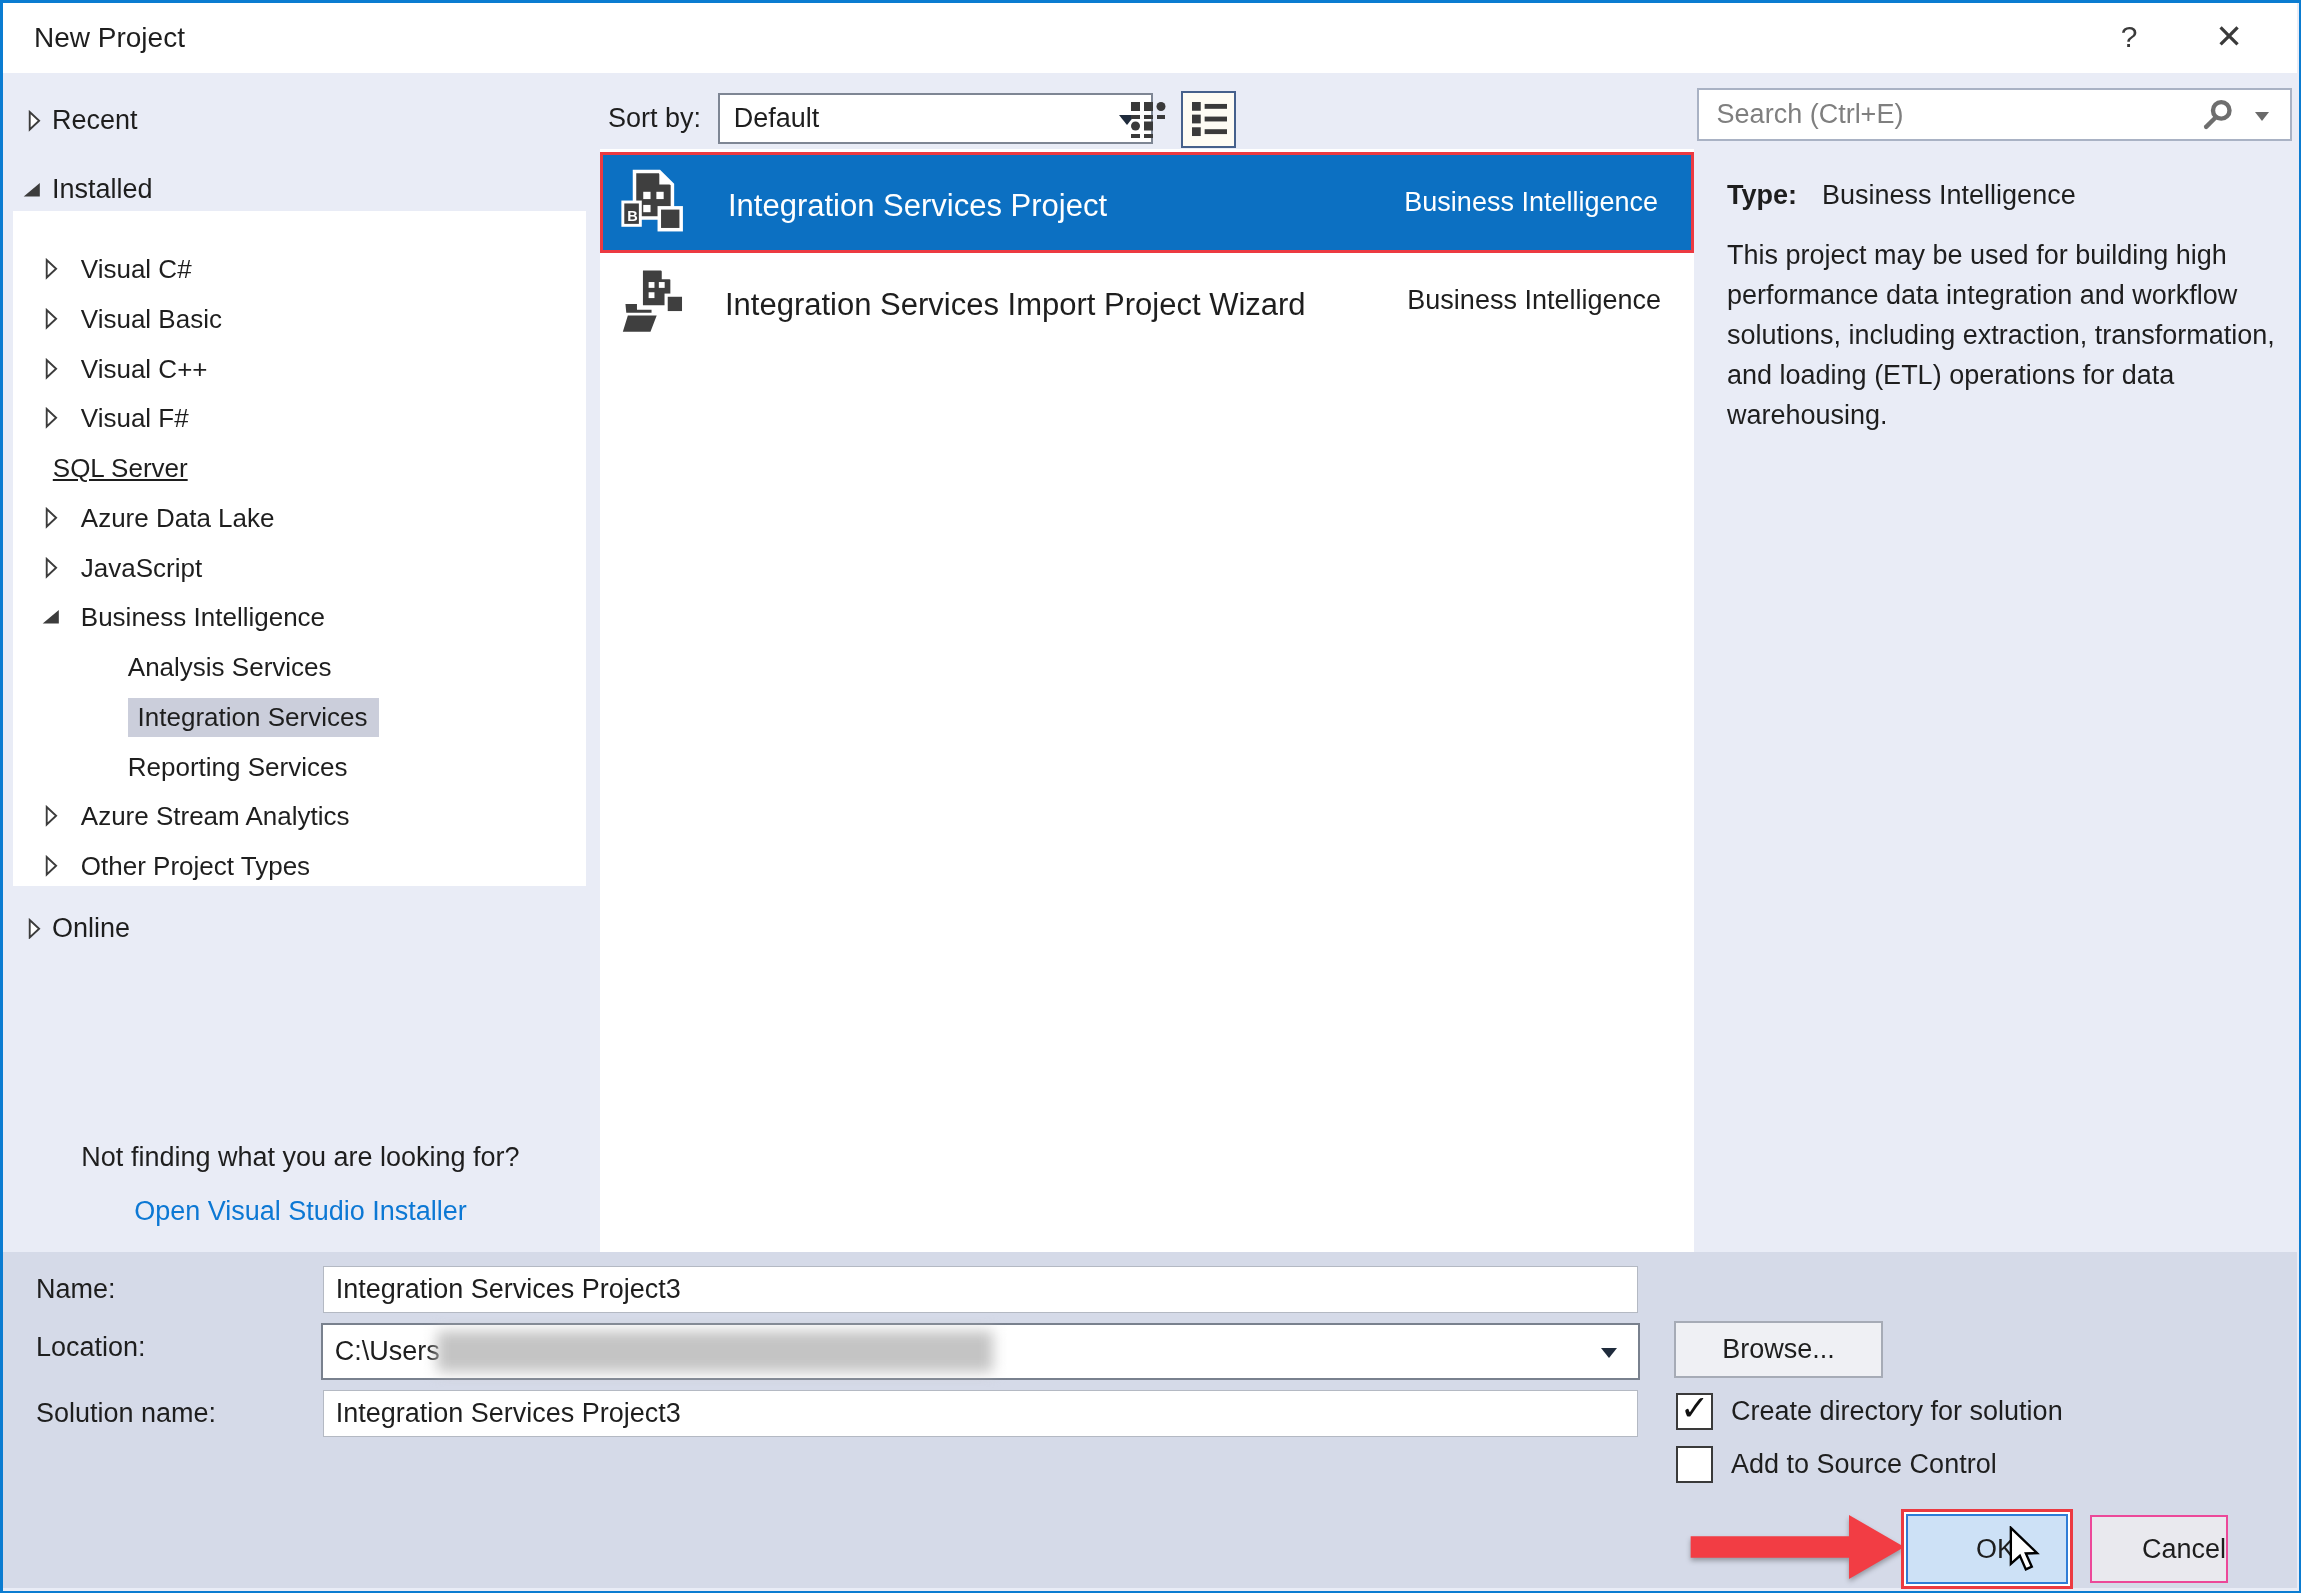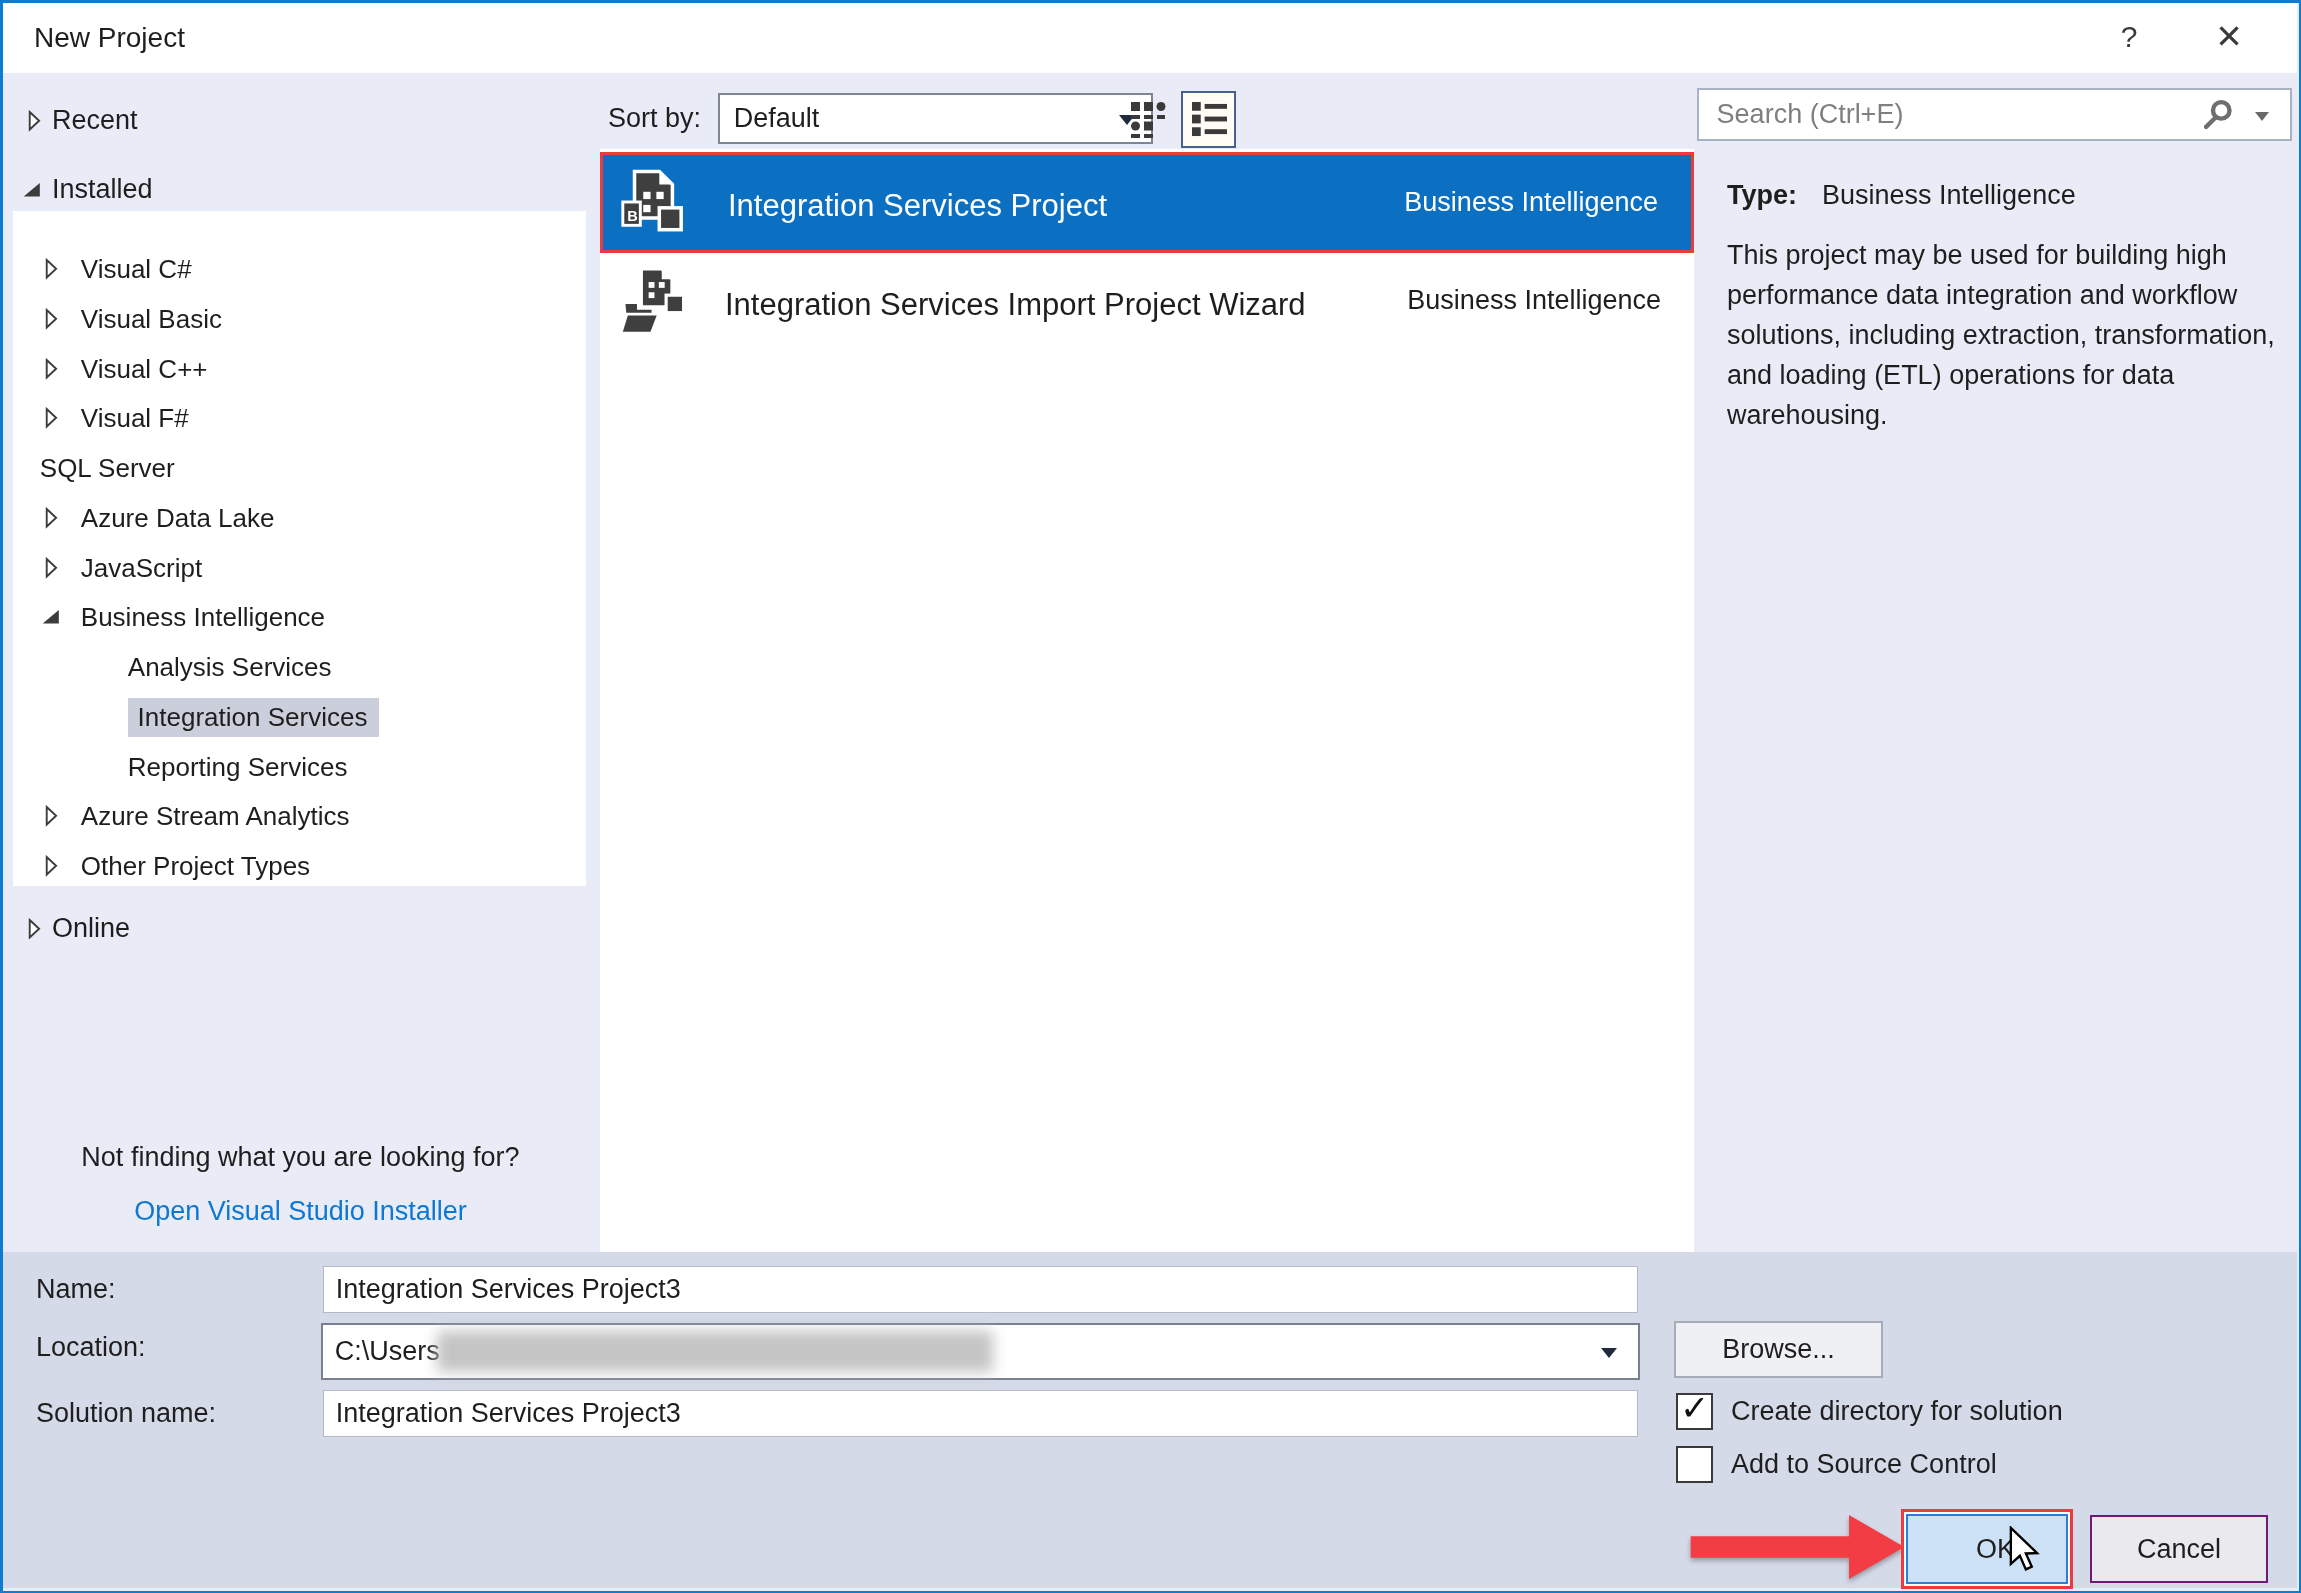--- a/index.html
+++ b/index.html
@@ -63,22 +63,22 @@
   #location-blur { position:absolute; left:114px; top:5.9px; width:556px; height:41px; background:#c4c4c4; filter:blur(6.8px); }
   #browse-btn { position:absolute; left:1671px; top:69px; width:209px; height:57px; background:#eff0f4; border:2px solid #a6abb6;
     text-align:center; line-height:53px; font-size:27px; }
   .checkbox { position:absolute; left:1673px; width:37px; height:37px; background:#fff; border:2.9px solid #3a3a3a; }
   .checkbox .mark { position:absolute; left:2px; top:-6.8px; font-size:35px; font-weight:bold; color:#111; display:none; }
   .checkbox.checked .mark { display:block; }
   .cb-label { position:absolute; left:1728px; font-size:27px; height:37px; line-height:37px; white-space:nowrap; }
   #ok-ring { position:absolute; left:1898px; top:257px; width:172px; height:80px; border:3.9px solid #ec3a41; background:#fff; padding:2px; }
   #ok-btn { width:100%; height:100%; background:#cde1f6; border:2px solid #2f7cd6; text-align:center; font-size:27px;
     display:flex; align-items:center; justify-content:center;padding-left:17px; }
-  #cancel-btn { position:absolute; left:2087px; top:263px; width:178px; height:68px; background:#e9e9ee; border:2px solid #701a75;
-    text-align:center; line-height:64px; font-size:27px; }
+  #cancel-btn { position:absolute; left:2087px; top:263px; width:138px; height:68px; background:#e9e9ee; border:2px solid #ec4899;
+    text-align:right; line-height:64px; font-size:27px; }
   #red-arrow { position:absolute; left:1687px; top:261px; filter:drop-shadow(0 3.9px 2.9px rgba(0,0,0,0.3)); }
   #cursor-icon { position:absolute; left:2001px; top:274px; }
 </style>
 </head>
 <body>
 
 <div id="window">
 
   <div id="titlebar">
     <div id="title">New Project</div>
@@ -118,21 +118,21 @@
         <div class="tree-row" style="top: 134px; left: 0px; width: 573px;"><span class="exp" style="left:27px;">
             <svg width="21.5" height="21.5" viewBox="0 0 16 16">
               <path d="M5 1.5 L12 8 L5 14.5 Z" fill="#fff" stroke="#3c3c3c" stroke-width="1.4"></path>
             </svg>
           </span><span class="lbl" style="margin-left:68px;">Visual C++</span></div>
         <div class="tree-row" style="top: 183px; left: 0px; width: 573px;"><span class="exp" style="left:27px;">
             <svg width="21.5" height="21.5" viewBox="0 0 16 16">
               <path d="M5 1.5 L12 8 L5 14.5 Z" fill="#fff" stroke="#3c3c3c" stroke-width="1.4"></path>
             </svg>
           </span><span class="lbl" style="margin-left:68px;">Visual F#</span></div>
-        <div class="tree-row" style="top: 233px; left: 0px; width: 573px;"><span class="lbl" style="margin-left:27px;">SQL Server</span></div>
+        <div class="tree-row" style="top: 233px; left: 0px; width: 573px;"><span class="lbl" style="margin-left:40px;text-decoration:underline;">SQL Server</span></div>
         <div class="tree-row" style="top: 283px; left: 0px; width: 573px;"><span class="exp" style="left:27px;">
             <svg width="21.5" height="21.5" viewBox="0 0 16 16">
               <path d="M5 1.5 L12 8 L5 14.5 Z" fill="#fff" stroke="#3c3c3c" stroke-width="1.4"></path>
             </svg>
           </span><span class="lbl" style="margin-left:68px;">Azure Data Lake</span></div>
         <div class="tree-row" style="top: 333px; left: 0px; width: 573px;"><span class="exp" style="left:27px;">
             <svg width="21.5" height="21.5" viewBox="0 0 16 16">
               <path d="M5 1.5 L12 8 L5 14.5 Z" fill="#fff" stroke="#3c3c3c" stroke-width="1.4"></path>
             </svg>
           </span><span class="lbl" style="margin-left:68px;">JavaScript</span></div>

